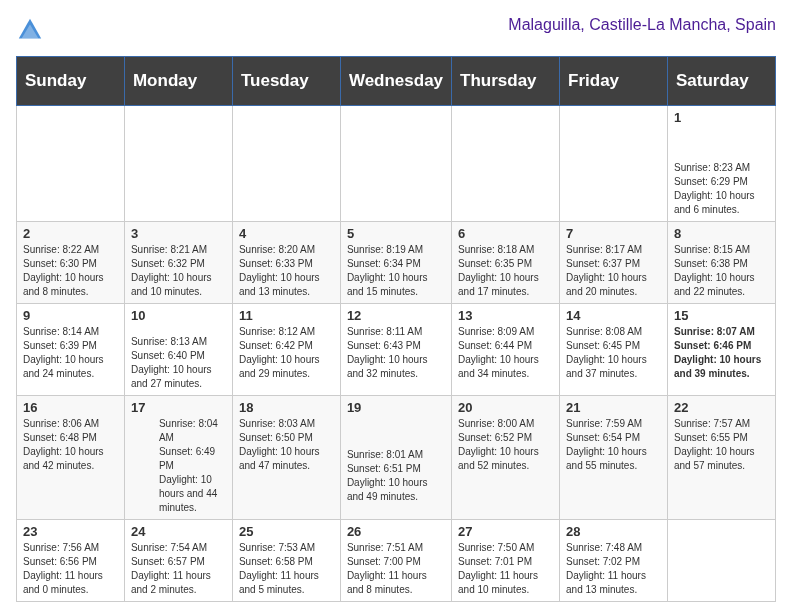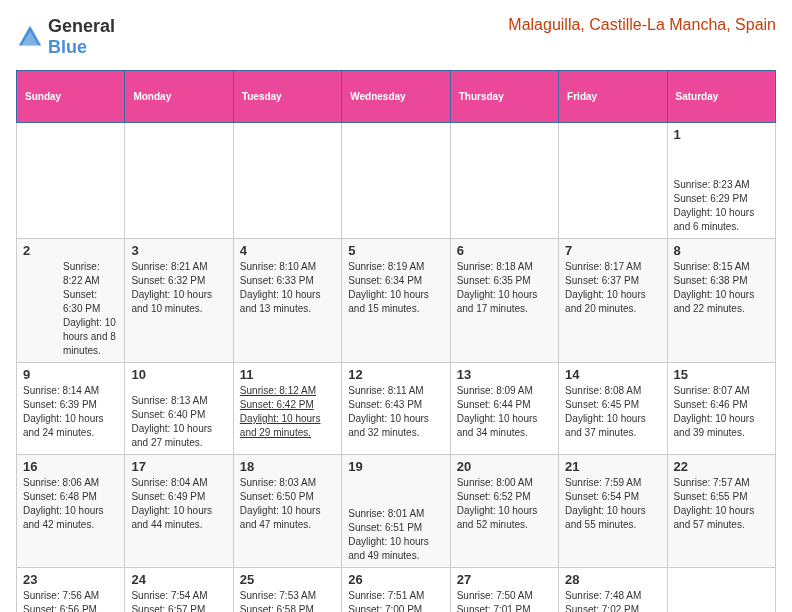--- a/index.html
+++ b/index.html
@@ -38,33 +38,33 @@
     .title-area {
       text-align: right;
     }
     .month-title {
       font-size: 36px;
       font-weight: bold;
       color: #333;
     }
     .location-title {
       font-size: 16px;
-      color: #c2410c;
+      color: #4c1d95;
     }
     .calendar {
       width: 100%;
       border-collapse: collapse;
       border: 1px solid #ccc;
     }
     .calendar th {
-      background-color: #ec4899;
+      background-color: #404040;
       color: #fff;
       text-align: left;
-      padding: 20px 8px;
-      font-size: 10px;
+      padding: 14px 8px;
+      font-size: 17px;
       border: 1px solid #3a6aaa;
     }
     .calendar td {
       vertical-align: top;
       border: 1px solid #ccc;
       padding: 4px 6px;
       width: 108px;
       min-height: 80px;
       font-size: 10.5px;
       color: #333;
@@ -93,24 +93,20 @@
   </style>
 </head>
 <body>
 
 <div class="header-area">
   <div class="logo">
     <svg class="logo-icon" viewBox="0 0 40 40">
       <polygon points="20,4 36,32 4,32" fill="#4a90d9"></polygon>
       <polygon points="20,12 32,32 8,32" fill="#fff" opacity="0.3"></polygon>
     </svg>
-    <div>
-      <span class="logo-text-general">General</span><br>
-      <span class="logo-text-blue">Blue</span>
-    </div>
   </div>
   <div class="title-area">
     <div class="location-title">Malaguilla, Castille-La Mancha, Spain</div>
   </div>
 </div>
 
 <table class="calendar">
   <thead>
     <tr>
     <th>Sunday</th>
@@ -133,33 +129,33 @@
         <td>
           <span class="day-number">1</span>
           <div class="day-info" style="white-space: pre-line; margin-top: 36px;">Sunrise: 8:23 AM
 Sunset: 6:29 PM
 Daylight: 10 hours and 6 minutes.</div>
         </td>
       </tr>
       <tr class="row-shaded">
         <td>
           <span class="day-number">2</span>
-          <div class="day-info" style="white-space: pre-line; margin-left: 40px;">Sunrise: 8:22 AM
+          <div class="day-info" style="white-space: pre-line;">Sunrise: 8:22 AM
 Sunset: 6:30 PM
 Daylight: 10 hours and 8 minutes.</div>
         </td>
         <td>
           <span class="day-number">3</span>
           <div class="day-info" style="white-space: pre-line;">Sunrise: 8:21 AM
 Sunset: 6:32 PM
 Daylight: 10 hours and 10 minutes.</div>
         </td>
         <td>
           <span class="day-number">4</span>
-          <div class="day-info" style="white-space: pre-line;">Sunrise: 8:10 AM
+          <div class="day-info" style="white-space: pre-line;">Sunrise: 8:20 AM
 Sunset: 6:33 PM
 Daylight: 10 hours and 13 minutes.</div>
         </td>
         <td>
           <span class="day-number">5</span>
           <div class="day-info" style="white-space: pre-line;">Sunrise: 8:19 AM
 Sunset: 6:34 PM
 Daylight: 10 hours and 15 minutes.</div>
         </td>
         <td>
@@ -189,21 +185,21 @@
 Daylight: 10 hours and 24 minutes.</div>
         </td>
         <td>
           <span class="day-number">10</span>
           <div class="day-info" style="white-space: pre-line; margin-top: 12px;">Sunrise: 8:13 AM
 Sunset: 6:40 PM
 Daylight: 10 hours and 27 minutes.</div>
         </td>
         <td>
           <span class="day-number">11</span>
-          <div class="day-info" style="white-space: pre-line; text-decoration: underline;">Sunrise: 8:12 AM
+          <div class="day-info" style="white-space: pre-line;">Sunrise: 8:12 AM
 Sunset: 6:42 PM
 Daylight: 10 hours and 29 minutes.</div>
         </td>
         <td>
           <span class="day-number">12</span>
           <div class="day-info" style="white-space: pre-line;">Sunrise: 8:11 AM
 Sunset: 6:43 PM
 Daylight: 10 hours and 32 minutes.</div>
         </td>
         <td>
@@ -213,35 +209,35 @@
 Daylight: 10 hours and 34 minutes.</div>
         </td>
         <td>
           <span class="day-number">14</span>
           <div class="day-info" style="white-space: pre-line;">Sunrise: 8:08 AM
 Sunset: 6:45 PM
 Daylight: 10 hours and 37 minutes.</div>
         </td>
         <td>
           <span class="day-number">15</span>
-          <div class="day-info" style="white-space: pre-line;">Sunrise: 8:07 AM
+          <div class="day-info" style="white-space: pre-line; font-weight: bold;">Sunrise: 8:07 AM
 Sunset: 6:46 PM
 Daylight: 10 hours and 39 minutes.</div>
         </td>
       </tr>
       <tr class="row-shaded">
         <td>
           <span class="day-number">16</span>
           <div class="day-info" style="white-space: pre-line;">Sunrise: 8:06 AM
 Sunset: 6:48 PM
 Daylight: 10 hours and 42 minutes.</div>
         </td>
         <td>
           <span class="day-number">17</span>
-          <div class="day-info" style="white-space: pre-line;">Sunrise: 8:04 AM
+          <div class="day-info" style="white-space: pre-line; margin-left: 28px;">Sunrise: 8:04 AM
 Sunset: 6:49 PM
 Daylight: 10 hours and 44 minutes.</div>
         </td>
         <td>
           <span class="day-number">18</span>
           <div class="day-info" style="white-space: pre-line;">Sunrise: 8:03 AM
 Sunset: 6:50 PM
 Daylight: 10 hours and 47 minutes.</div>
         </td>
         <td>

